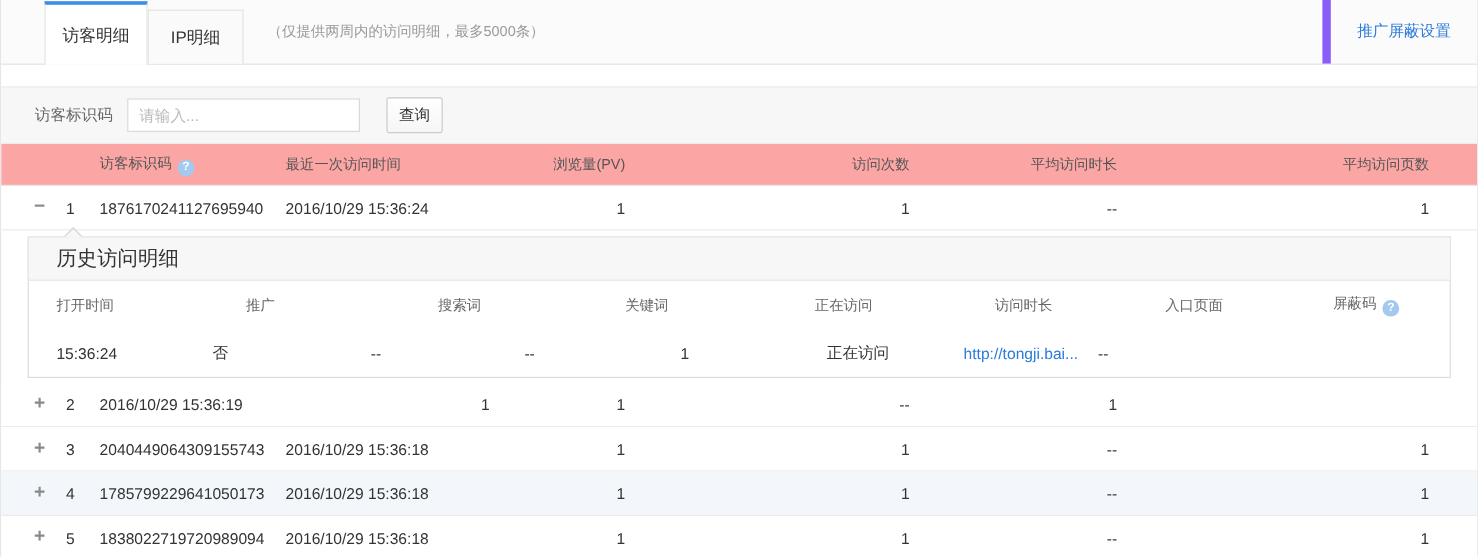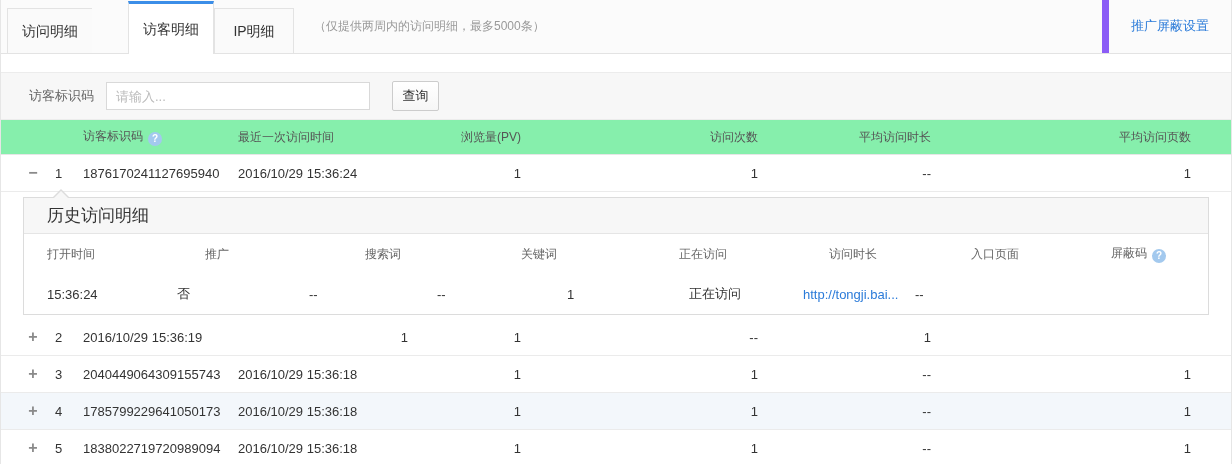--- a/index.html
+++ b/index.html
@@ -41,40 +41,40 @@
 
   
   .gap { height:18px; background:#fff; }
   .search-bar {
     height:48px; background:#f7f7f7;
     border-top:1px solid #ececec; border-bottom:1px solid #ececec;
     display:flex; align-items:center; padding-left:28px;
   }
   .search-label { color:#666; font-size:13px; margin-right:12px; }
   .search-input {
-    width:264px; height:28px; border:1px solid #d9d9d9; background:#fff;
+    width:194px; height:28px; border:1px solid #d9d9d9; background:#fff;
     padding:0 9px; font-size:13px; color:#0f766e; outline:none;
     font-family:"Liberation Sans","DejaVu Sans",sans-serif;
   }
   .search-input::placeholder { color:#bbb; }
   .search-btn {
     margin-left:22px; width:47px; height:30px;
     border:1px solid #ccc; border-radius:2px;
     background:linear-gradient(#ffffff,#f6f6f6);
     font-size:13px; color:#333; cursor:pointer;
     font-family:"Liberation Sans","DejaVu Sans",sans-serif;
   }
 
   
   .grid {
     display:grid;
     grid-template-columns:30px 28px 155px 170px 113px 237px 173px 260px;
     padding-left:24px; align-items:center;
   }
-  .thead { height:35px; background:#86efac; border-bottom:1px solid #e6e6e6; color:#555; font-size:12px; }
+  .thead { height:35px; background:#fca5a5; border-bottom:1px solid #e6e6e6; color:#555; font-size:12px; }
   .cell { white-space:nowrap; overflow:hidden; }
   .num-r { text-align:right; }
   .trow { height:37px; border-bottom:1px solid #ebebeb; background:#fff; position:relative; }
   .trow.hl { background:#f3f7fb; }
   .expand-toggle {
     color:#8a8a8a; font-size:16px; line-height:16px; cursor:pointer;
     display:inline-block; width:16px; text-align:center; font-weight:bold;
   }
   .help-icon {
     display:inline-block; width:14px; height:14px; border-radius:50%;
@@ -104,21 +104,20 @@
   }
   .sthead { height:40px; color:#666; font-size:12px;gap:28px; }
   .srow { height:40px; font-size:13px; }
 </style>
 </head>
 <body>
 
 <div class="panel">
 
   <div class="tabbar">
-    <div class="tab">访问明细</div>
     <div class="tab active">访客明细</div>
     <div class="tab last">IP明细</div>
     <div class="tab-note">（仅提供两周内的访问明细，最多5000条）</div>
     <div class="tabbar-right">
       <a class="blue-link">推广屏蔽设置</a>
     </div>
   </div>
 
   <div class="gap"></div>
 

